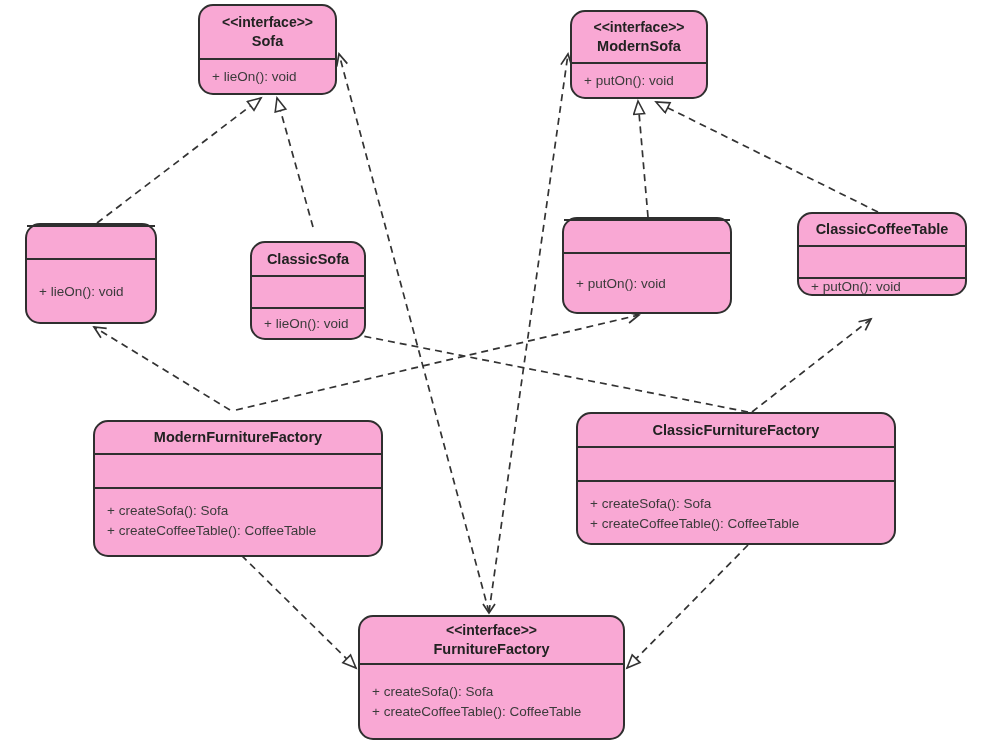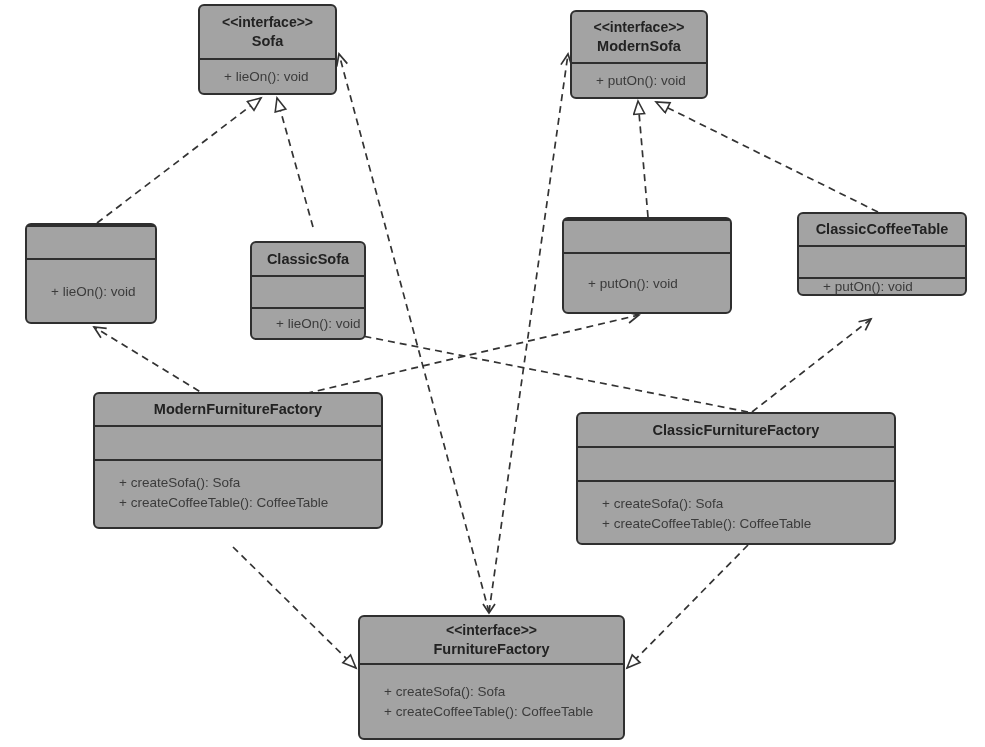--- a/index.html
+++ b/index.html
@@ -7,38 +7,38 @@
     position:relative;
     width:985px;height:747px;
     background:#ffffff;
     font-family:"Liberation Sans","DejaVu Sans",sans-serif;
     overflow:hidden;
   }
   #edges{position:absolute;left:0;top:0;width:985px;height:747px;z-index:0;}
   .uml-box{
     position:absolute;
     box-sizing:border-box;
-    background:#a3a3a3;
+    background:#f9a8d4;
     border:2px solid #2f2f2f;
-    border-radius:6px;
+    border-radius:15px;
     display:flex;flex-direction:column;
     z-index:1;
   }
   .compartment{box-sizing:border-box;}
   .title{
     display:flex;flex-direction:column;justify-content:center;align-items:center;
     font-weight:bold;color:#222222;font-size:14.5px;line-height:1.3;
     text-align:center;
   }
   .stereo{font-size:14px;font-weight:bold;color:#222222;}
   .attrs{border-top:2px solid #2f2f2f;}
   .methods{
     border-top:2px solid #2f2f2f;flex:1;
     font-size:13.5px;color:#3b3b3b;
-    padding-left:24px;
+    padding-left:12px;
   }
   .methods.single{display:flex;align-items:center;}
   .methods.multi{padding-top:12px;line-height:20px;}
   .methods.multi.ff{padding-top:17px;}
   .m{white-space:nowrap;}
 </style>
 </head>
 <body>
 
 <div id="canvas">
@@ -133,21 +133,21 @@
   <div class="uml-box" style="left:797px;top:212px;width:170px;height:84px">
     <div class="compartment title" style="height:33px">
       <span>ClassicCoffeeTable</span>
     </div>
     <div class="compartment attrs" style="height:34px"></div>
     <div class="compartment methods single">
       <span class="m">+ putOn(): void</span>
     </div>
   </div>
 
-  <div class="uml-box" style="left:93px;top:392px;width:290px;height:137px">
+  <div class="uml-box" style="left:93px;top:420px;width:290px;height:137px">
     <div class="compartment title" style="height:31px">
       <span>ModernFurnitureFactory</span>
     </div>
     <div class="compartment attrs" style="height:34px"></div>
     <div class="compartment methods multi">
       <div class="m">+ createSofa(): Sofa</div>
       <div class="m">+ createCoffeeTable(): CoffeeTable</div>
     </div>
   </div>
 

